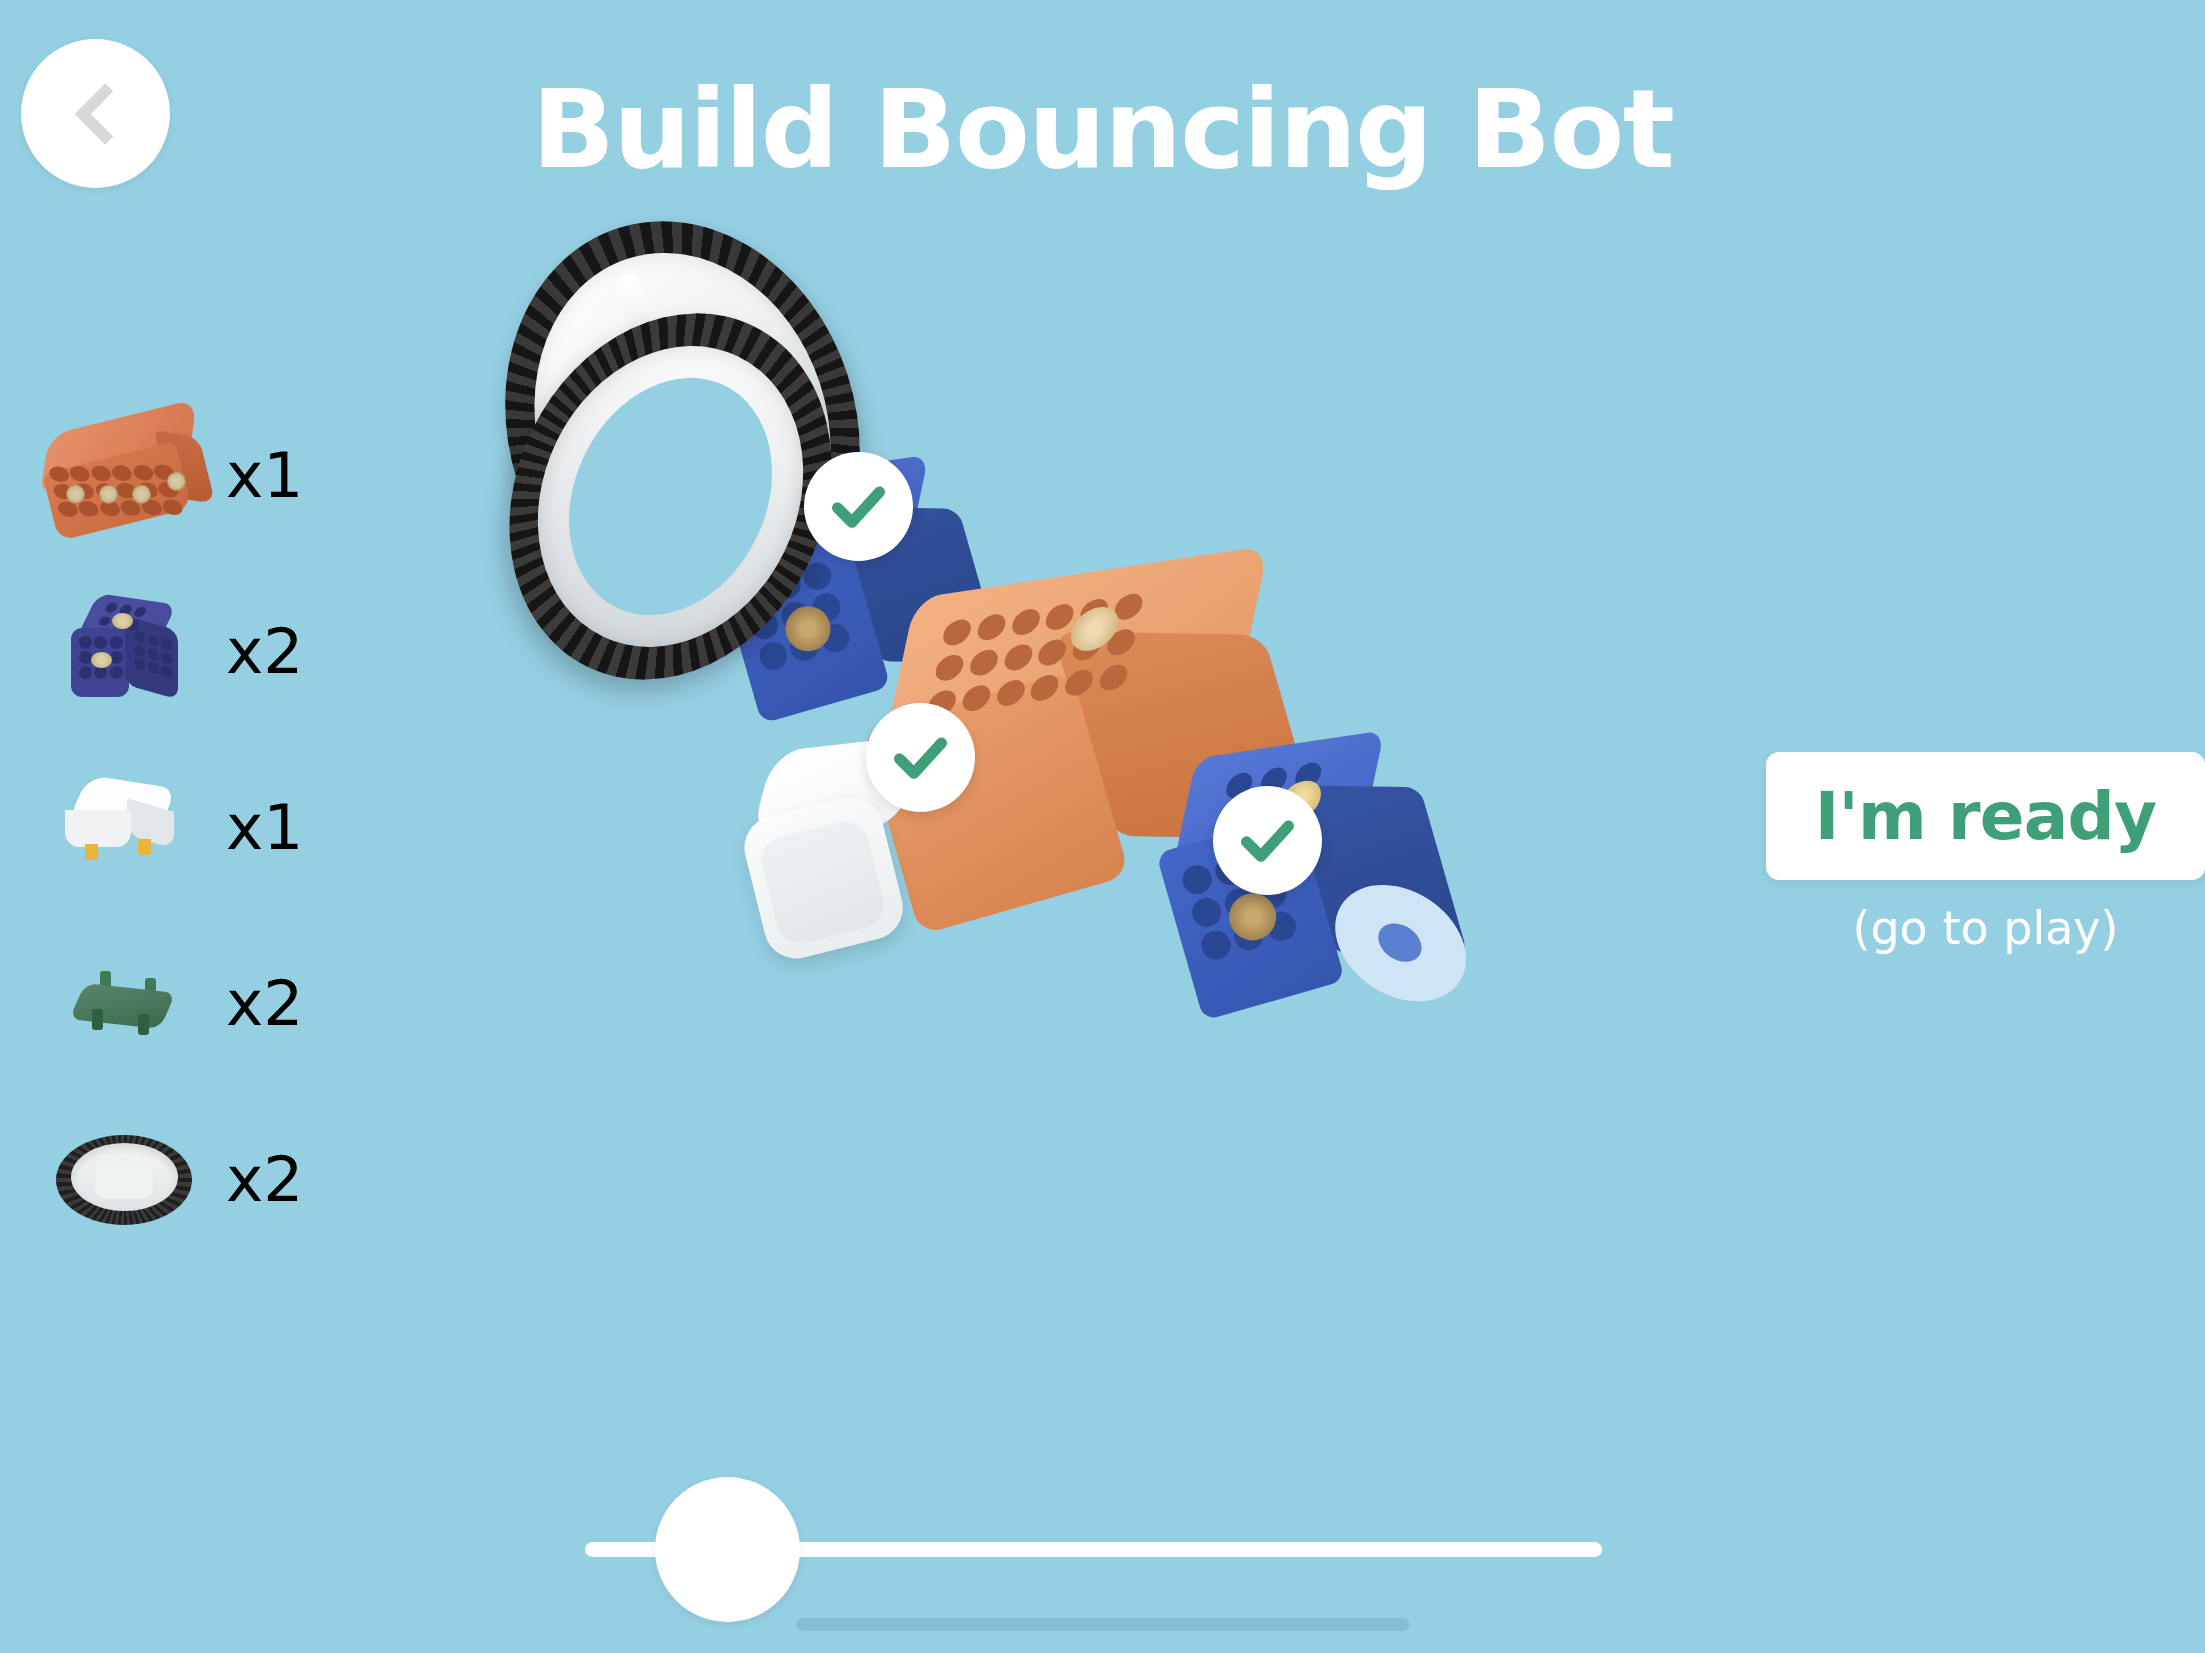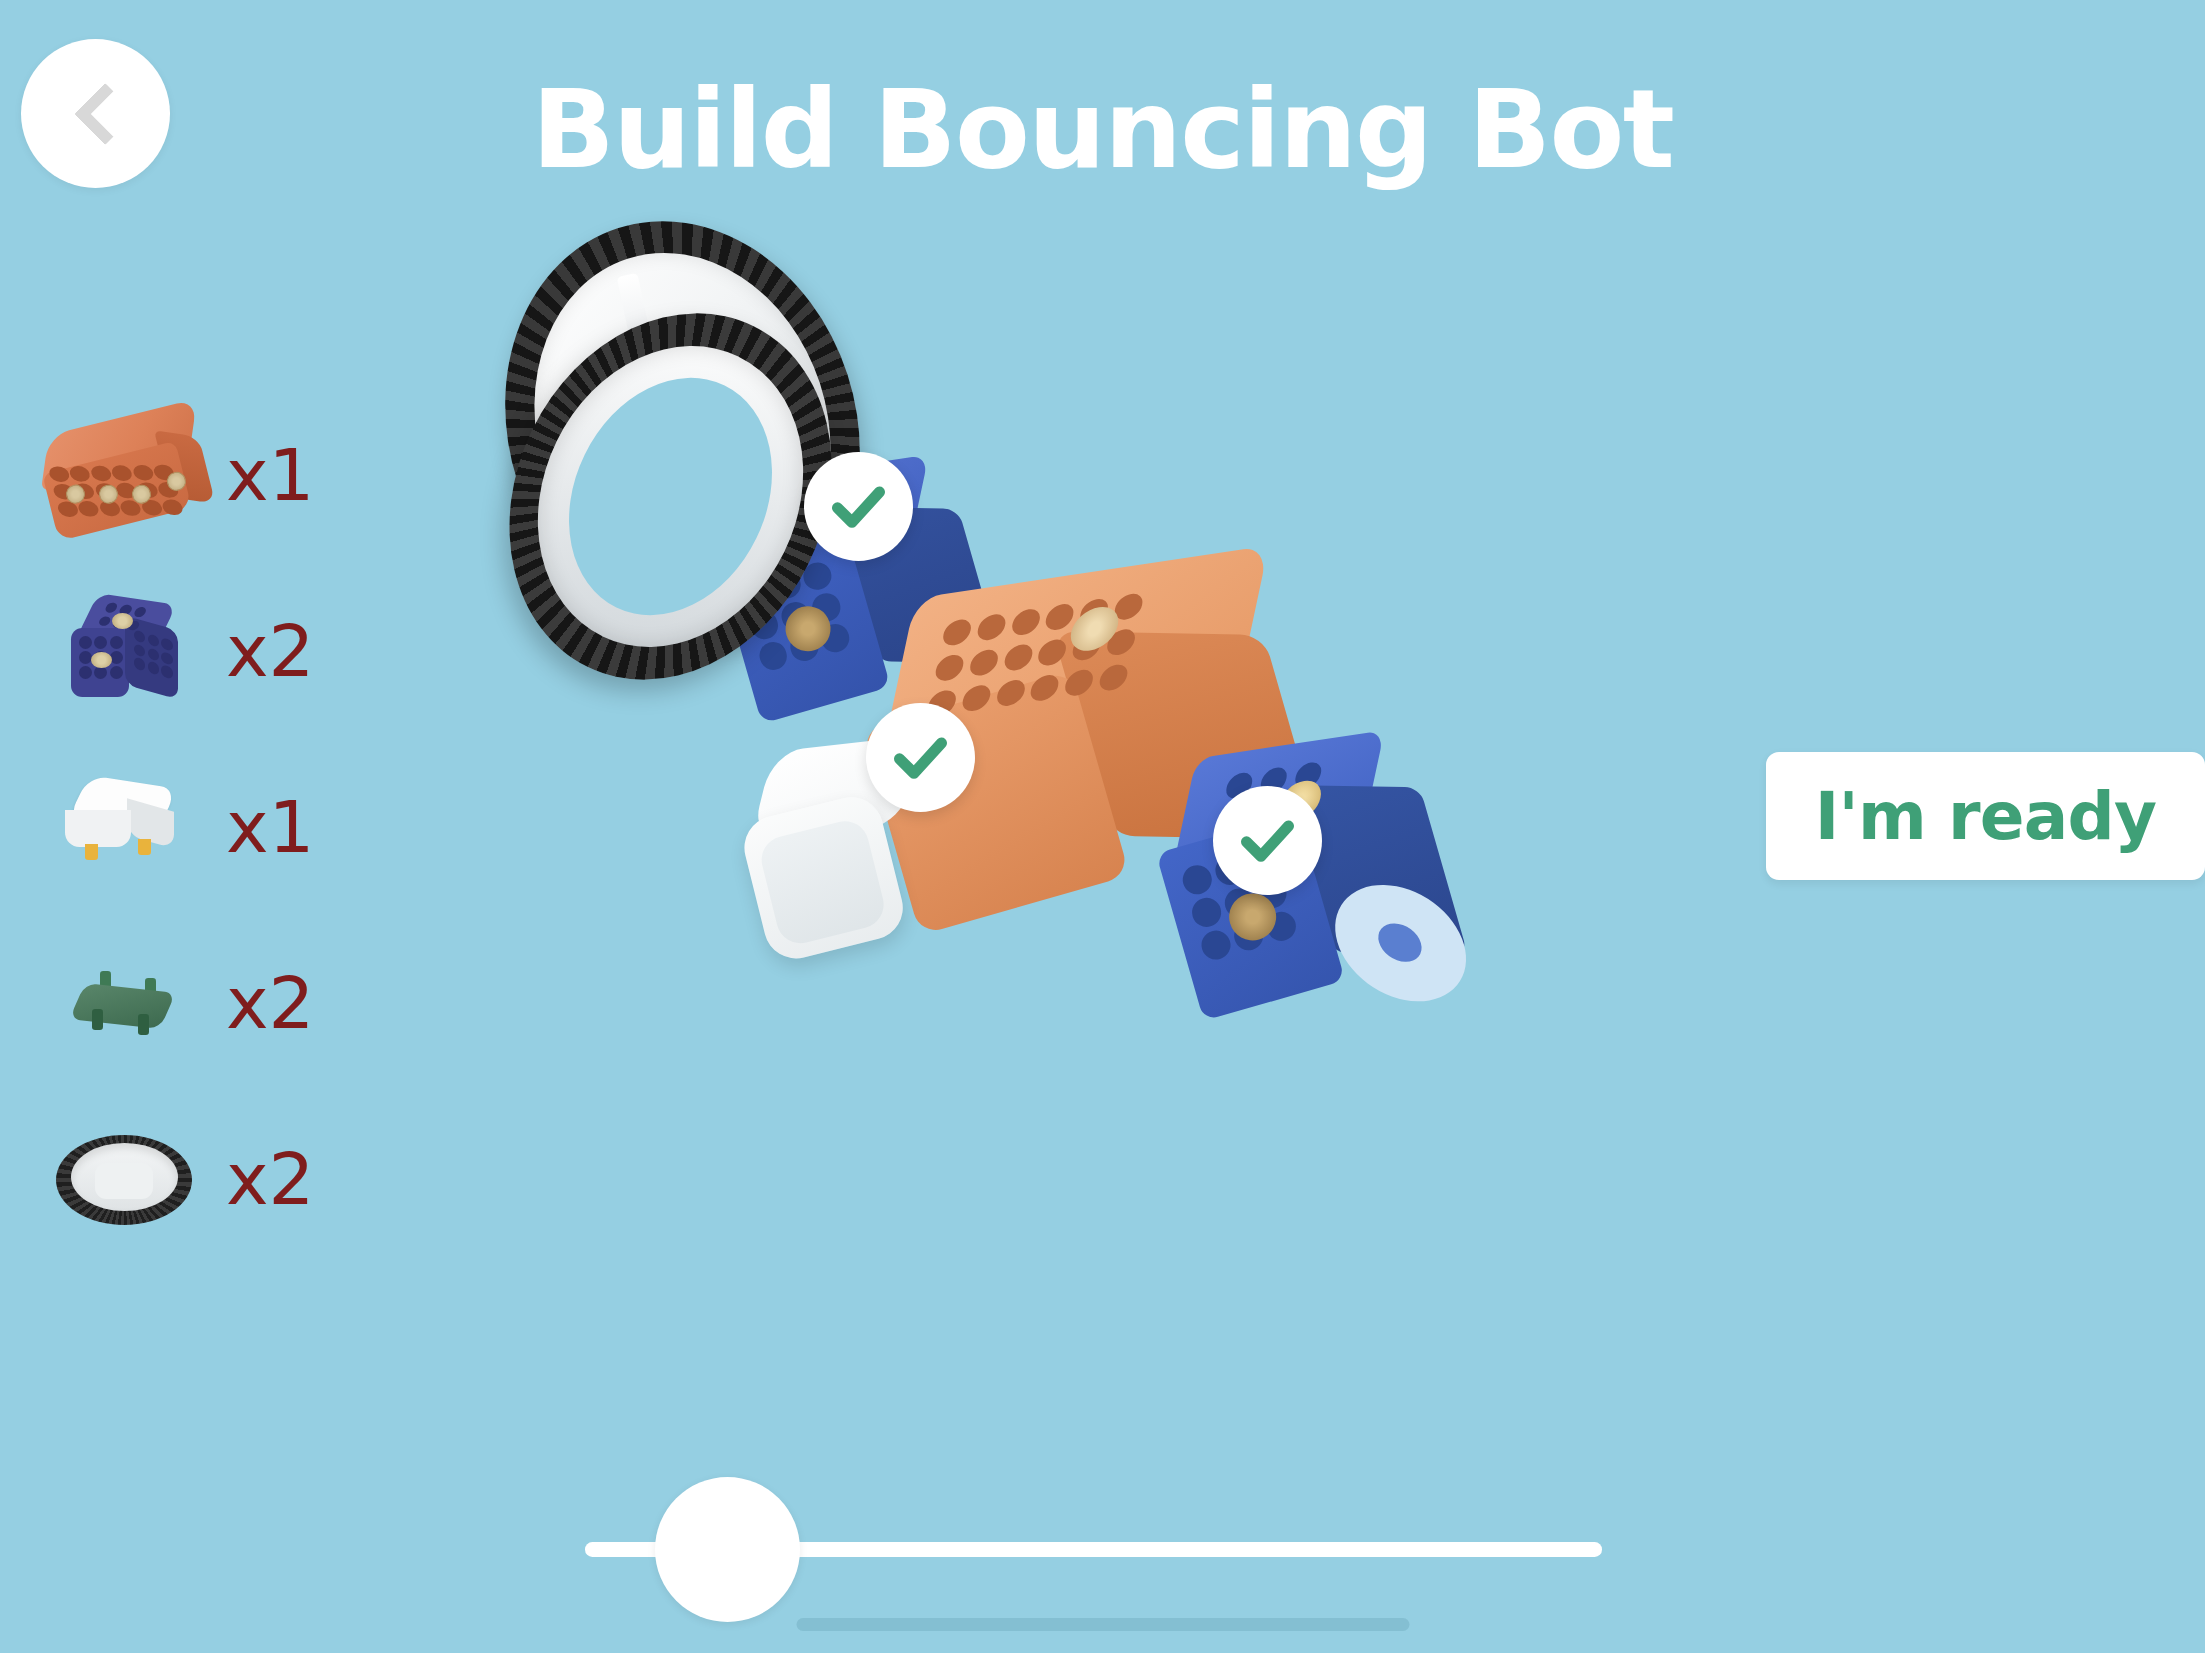--- a/index.html
+++ b/index.html
@@ -40,21 +40,21 @@
   }
   .part-row{
     position:relative; height:176px;
     display:flex; align-items:center;
   }
   .part-thumb{
     position:relative; width:186px; height:161px;
     display:flex; align-items:center; justify-content:center;
   }
   .part-qty{
-    font-size:72px; color:#7f1d1d; font-weight:normal;
+    font-size:63px; color:#000000; font-weight:normal;
     font-family:"DejaVu Sans", sans-serif;
     margin-left:8px;
   }
 
   
   .p-brick{ position:relative; width:161px; height:121px; transform:rotate(-14deg); }
   .p-brick .top{
     position:absolute; left:4.8px; top:3.2px; width:153px; height:53px;
     background:linear-gradient(120deg,#e5906a 0%, #dd8158 60%,#d2754d 100%);
     border-radius:21px 21px 9.7px 9.7px;
@@ -601,20 +601,21 @@
       <path d="M4 12.5 L9.5 18 L20 6.5" fill="none" stroke="#3fa077" stroke-width="4.2" stroke-linecap="round" stroke-linejoin="round"></path>
     </svg>
   </div>
 
 </div>
 
 <div id="ready-group">
   <div id="ready-button">
     <span id="ready-label">I'm ready</span>
   </div>
+  <div id="ready-sub">(go to play)</div>
 </div>
 
 <div id="progress-slider">
   <div id="slider-track"></div>
   <div id="slider-thumb" style="left: 70px;"></div>
 </div>
 
 <div id="home-indicator"></div>
 
 

